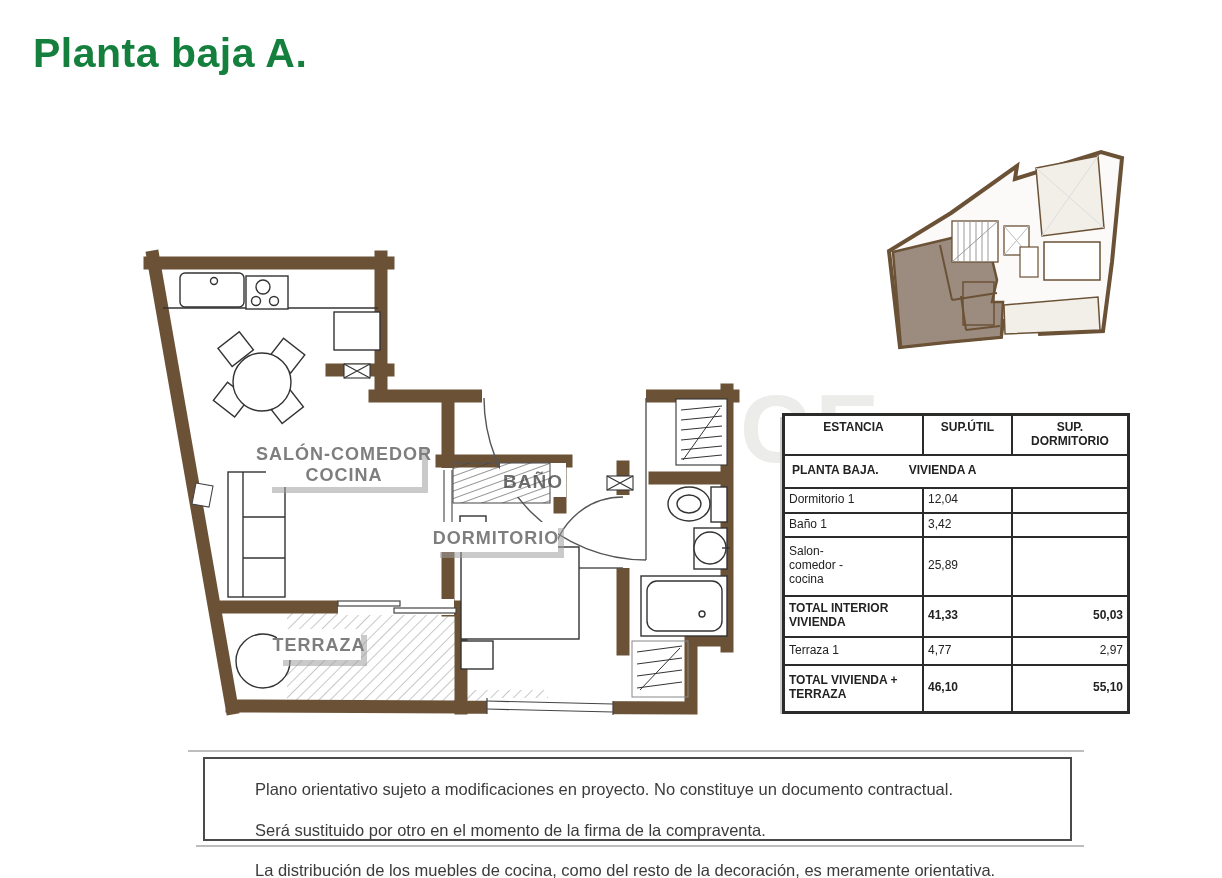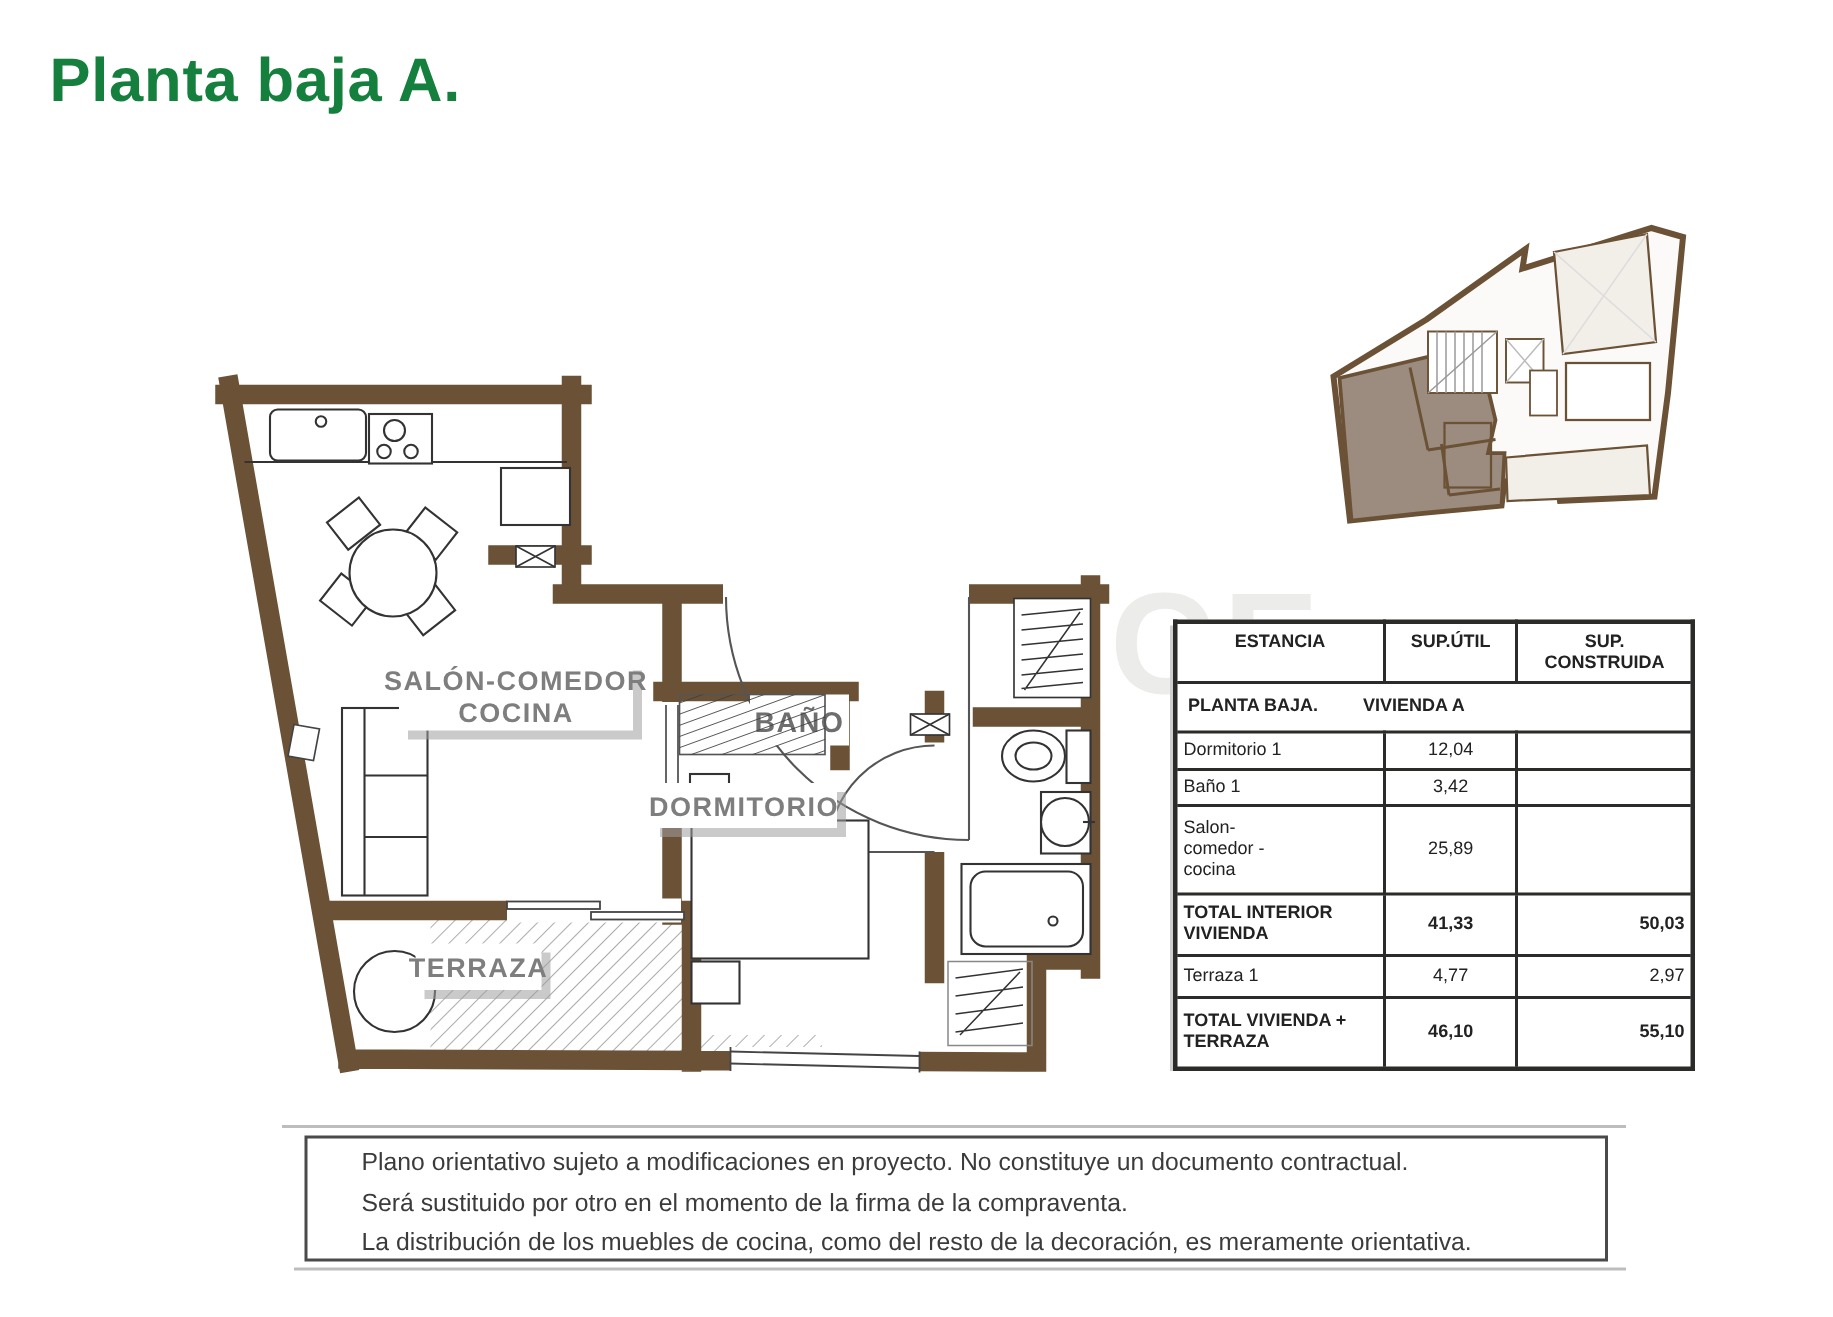--- a/index.html
+++ b/index.html
@@ -18,21 +18,21 @@
     border-collapse:collapse;background:#fff;
     font-size:12px;color:#222;
   }
   .area-table td,.area-table th{
     border:2px solid #2b2b29;vertical-align:middle;
     padding:2px 4px;line-height:1.15;
   }
   .area-table{border:3px solid #2b2b29;box-shadow:-4px 2px 0 -2px #cfcfcf;}
   .area-table th{font-weight:bold;text-align:center;vertical-align:top;padding-top:5px;}
   .col-name{width:148px;text-align:left;padding-left:7px;}
-  .col-util{width:86px;text-align:center;}
+  .col-util{width:86px;}
   .col-cons{width:114px;text-align:right;}
   .row-section td{font-weight:bold;text-align:left;padding-left:7px;height:27px;}
   .section-gap{display:inline-block;width:30px;}
   .bold-row td{font-weight:bold;}
   .wrap-pre{white-space:pre-line;}
   tr.h-header{height:40px;}
   tr.h-section{height:27px;}
   tr.h-r1{height:25px;}
   tr.h-r2{height:24px;}
   tr.h-r3{height:59px;}
@@ -42,21 +42,21 @@
   
   .rule{position:absolute;height:2px;background:#bdbdbd;}
   .rule-top{left:188px;top:750px;width:896px;}
   .rule-bottom{left:196px;top:845px;width:888px;}
   .disclaimer{
     position:absolute;left:203px;top:757px;width:869px;height:84px;
     border:2px solid #4a4a4a;background:#fff;box-sizing:border-box;
     padding:3px 8px 0 36px;
     font-size:16.5px;color:#3b3b3b;line-height:26.5px;
   }
-  .disclaimer p{margin:0;}
+  .disclaimer p{margin:14px;}
 </style>
 </head>
 <body>
 
 <svg id="plan-layer" viewBox="0 0 1222 878" xmlns="http://www.w3.org/2000/svg">
   <defs>
     <pattern id="hatchT" width="8" height="8" patternUnits="userSpaceOnUse" patternTransform="rotate(45)">
       <line x1="0" y1="0" x2="0" y2="8" stroke="#9a9a9a" stroke-width="1.1"></line>
     </pattern>
     <pattern id="hatchW" width="7" height="7" patternUnits="userSpaceOnUse" patternTransform="rotate(70)">
@@ -266,21 +266,21 @@
   </g>
 </svg>
 
 <div class="page-title">Planta baja A.</div>
 
 <table class="area-table">
   <tbody>
       <tr class="h-header">
     <th class="col-name">ESTANCIA</th>
     <th class="col-util">SUP.ÚTIL</th>
-    <th class="col-cons">SUP. CONSTRUIDA</th>
+    <th class="col-cons">SUP. DORMITORIO</th>
   </tr>
   <tr class="row-section h-section">
     <td colspan="3">
       <span>PLANTA BAJA.</span><span class="section-gap"></span><span>VIVIENDA A</span>
     </td>
   </tr>
   <tr class="h-r1">
     <td class="col-name">Dormitorio 1</td>
     <td class="col-util">12,04</td>
     <td class="col-cons"></td>

